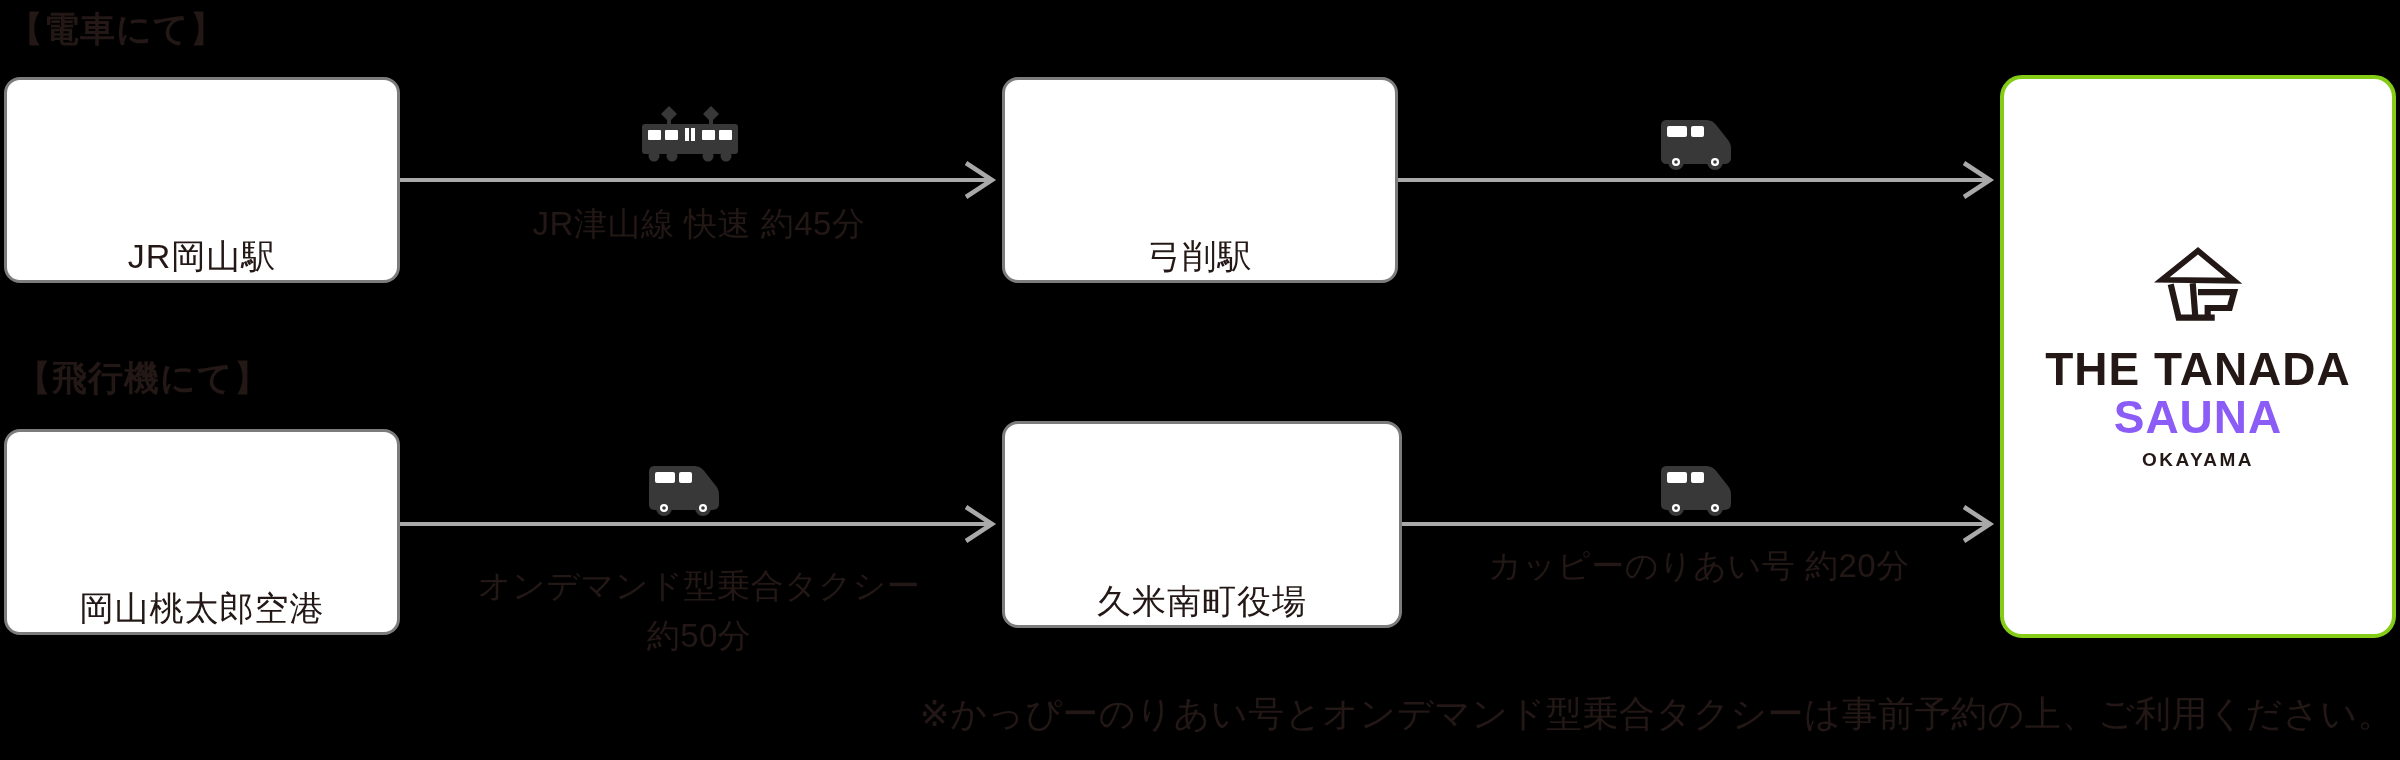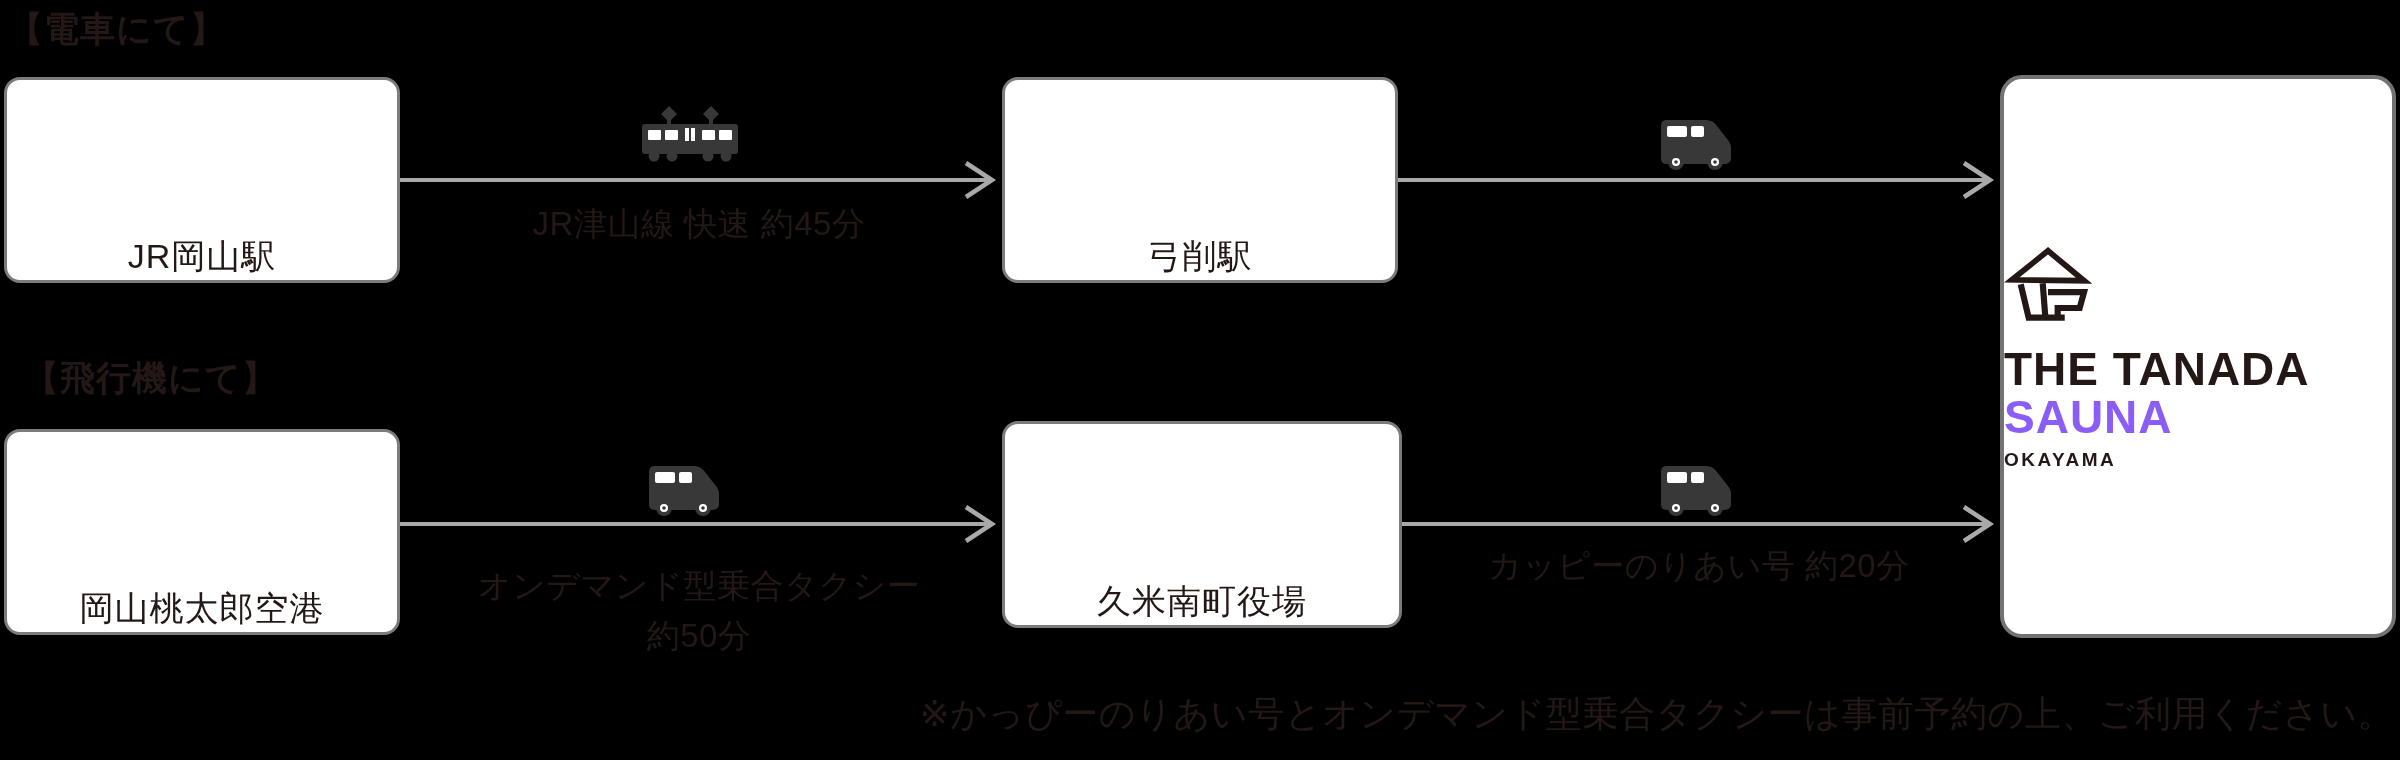--- a/index.html
+++ b/index.html
@@ -16,22 +16,22 @@
   }
   .station-label{font-size:34px;letter-spacing:1px;color:#231815;}
   .arrow{position:absolute;height:44px;}
   .leg-label{
     position:absolute;text-align:center;font-size:33px;letter-spacing:0.5px;color:#231815;line-height:40px;
   }
   .leg-label .line{display:block;line-height:50px;}
   .veh-icon{position:absolute;}
   .logo-box{
     position:absolute;left:2000px;top:75px;width:388px;height:555px;
-    background:#ffffff;border:4px solid #737373;border-radius:22px;
-    display:flex;flex-direction:column;
+    background:#ffffff;border:4px solid #84cc16;border-radius:22px;
+    display:flex;flex-direction:column;align-items:center;
   }
   .logo-mark{margin-top:164px;}
   .logo-line1{margin-top:16px;font-size:46px;font-weight:700;line-height:48px;letter-spacing:1px;color:#231815;}
   .logo-line2{font-size:46px;font-weight:700;line-height:48px;letter-spacing:1px;color:#8b5cf6;}
   .logo-line3{margin-top:8px;font-size:19px;font-weight:700;letter-spacing:2.5px;color:#231815;}
   .footnote{
     position:absolute;right:6px;top:690px;font-size:36px;letter-spacing:0.5px;color:#231815;
   }
 </style>
 </head>
@@ -89,21 +89,21 @@
     <rect x="34" y="10" width="13" height="11" rx="2" fill="#ffffff"></rect>
     <circle cx="19" cy="46" r="8" fill="#383838"></circle>
       <circle cx="19" cy="46" r="4" fill="#ffffff"></circle>
       <circle cx="19" cy="46" r="1.8" fill="#383838"></circle>
     <circle cx="58" cy="46" r="8" fill="#383838"></circle>
       <circle cx="58" cy="46" r="4" fill="#ffffff"></circle>
       <circle cx="58" cy="46" r="1.8" fill="#383838"></circle>
   </svg>
 
 
-  <div class="section-heading" style="left:24px;top:357px;">【飛行機にて】</div>
+  <div class="section-heading" style="left:16px;top:357px;">【飛行機にて】</div>
 
   <div class="station-box" style="left:4px;top:421px;width:390px;height:200px;margin-top:8px;">
     <span class="station-label">岡山桃太郎空港</span>
   </div>
 
   <svg class="arrow" style="left:400px;top:502px;" width="598" height="44" viewBox="0 0 598 44">
     <line x1="0" y1="22" x2="590" y2="22" stroke="#a9a9a9" stroke-width="4"></line>
     <polyline points="566,5 592,22 566,39" stroke="#a9a9a9" stroke-width="4.5" fill="none"></polyline>
   </svg>
 

